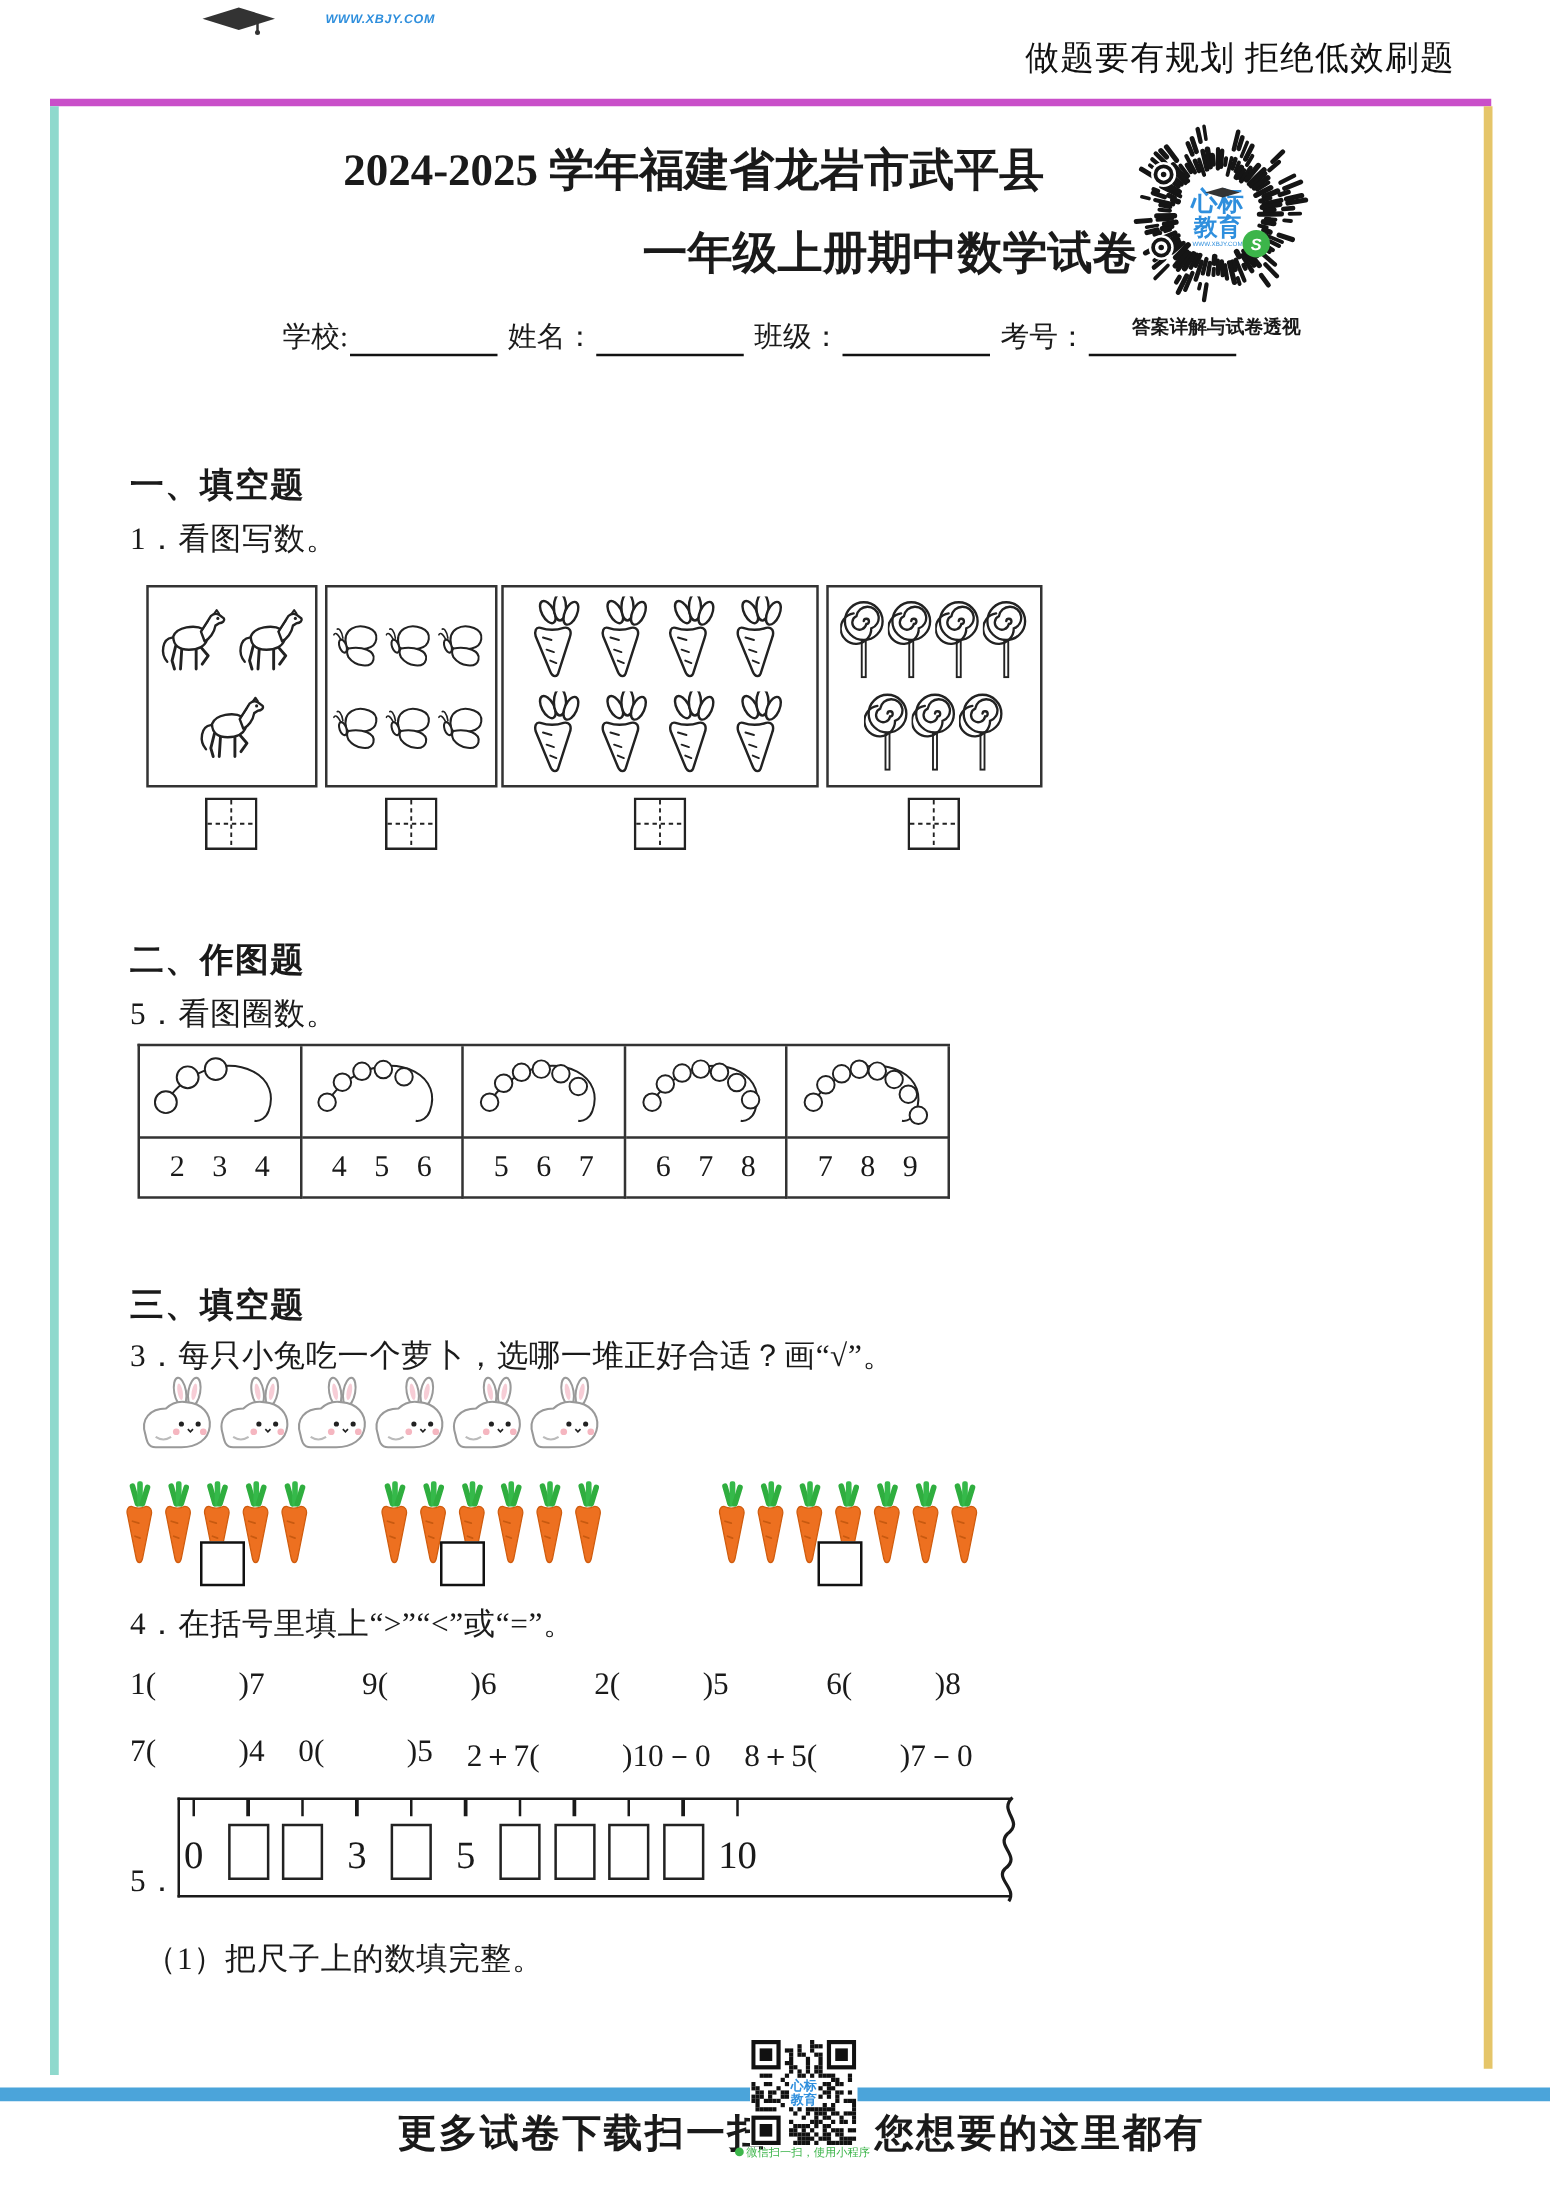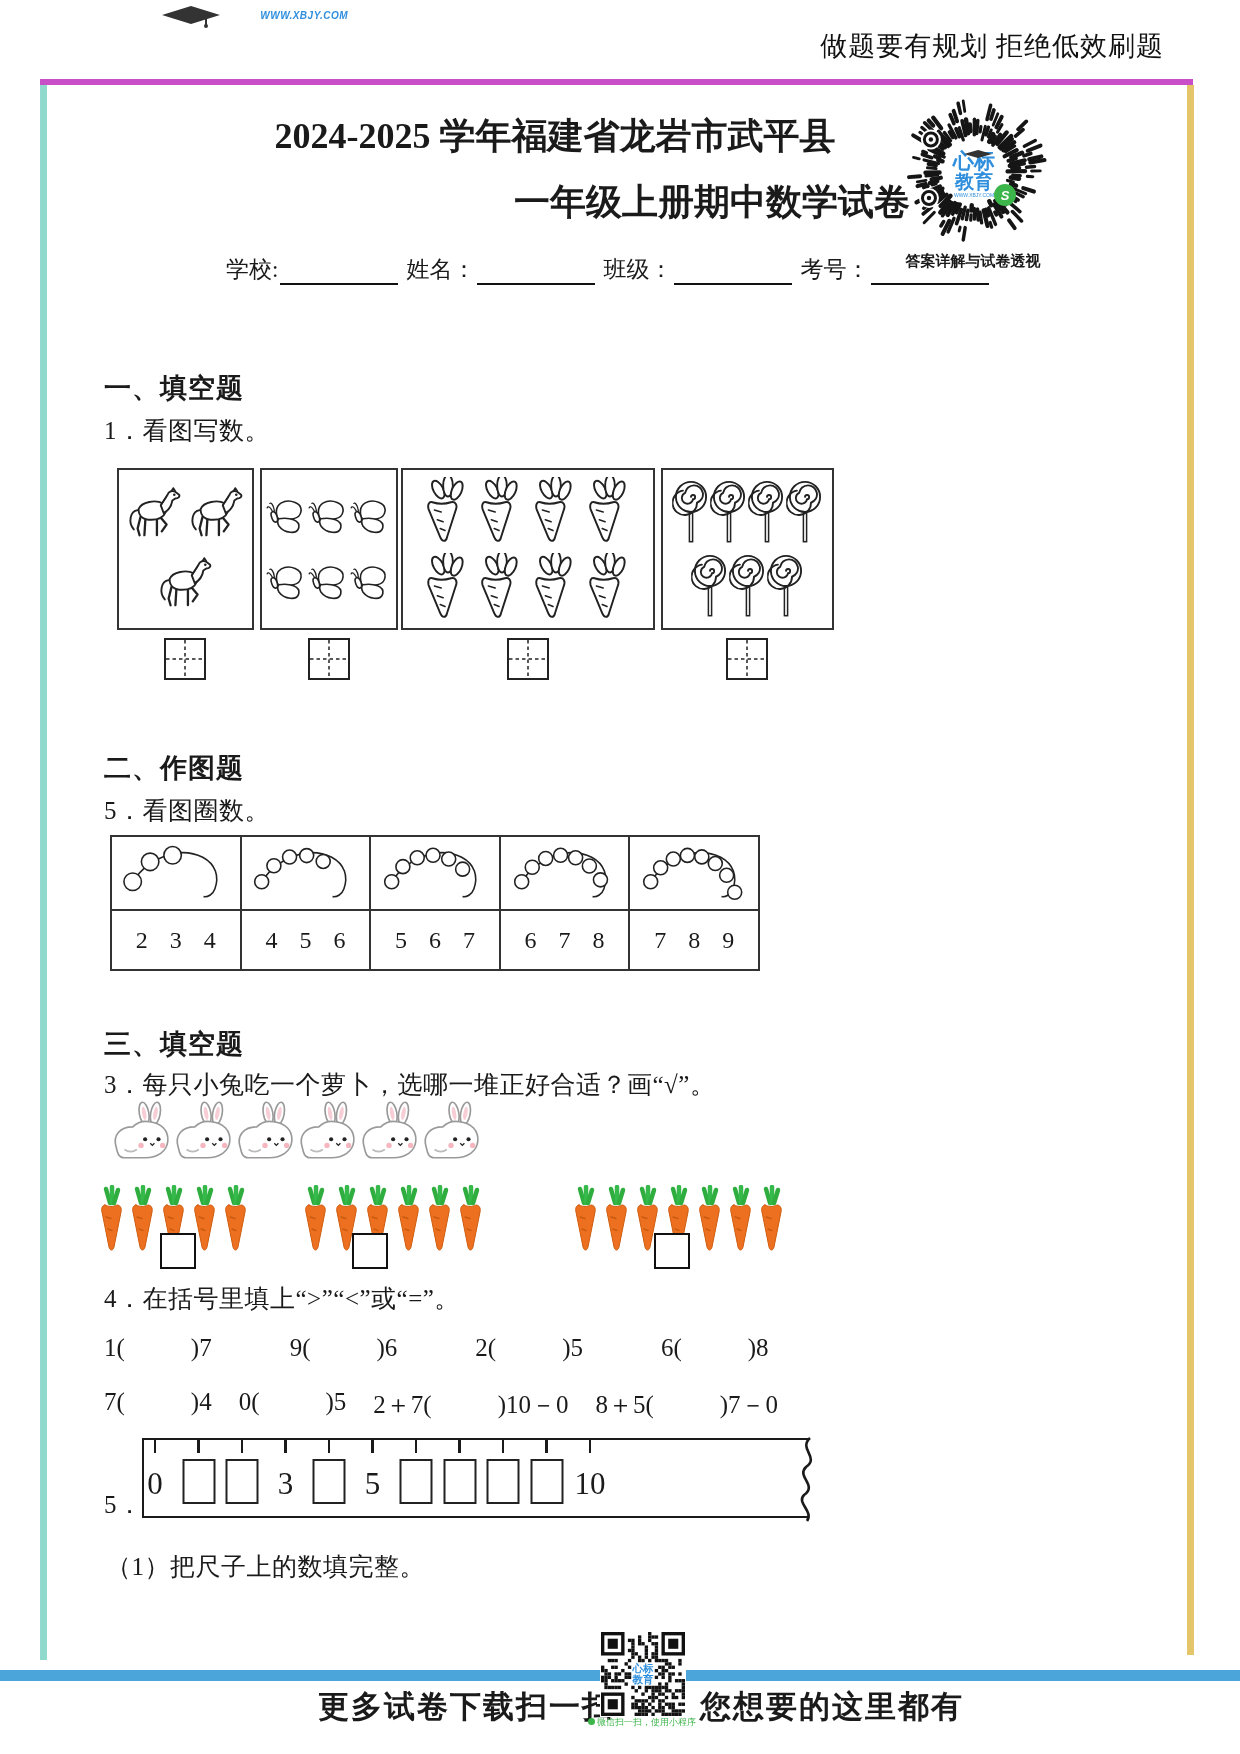--- a/index.html
+++ b/index.html
@@ -35,21 +35,21 @@
   
   .pic-box{position:absolute;top:468px;height:162px;border:2px solid #333;box-sizing:border-box;
            display:flex;flex-direction:column;justify-content:space-evenly;}
   .pic-row{display:flex;justify-content:center;align-items:center;}
   .write-grid{position:absolute;top:638px;}
   
   .q2-table{position:absolute;left:110px;top:835px;width:648px;display:grid;
             grid-template-columns:repeat(5,1fr);border:2px solid #333;border-right:none;border-bottom:none;}
   .bead-cell{height:74px;border-right:2px solid #333;border-bottom:2px solid #333;
              display:flex;align-items:center;justify-content:center;box-sizing:border-box;}
-  .num-cell{height:60px;border-right:2px solid #333;border-bottom:2px solid #333;
+  .num-cell{height:48px;border-right:2px solid #333;border-bottom:2px solid #333;
             display:flex;align-items:center;justify-content:center;font-size:24px;word-spacing:16px;box-sizing:border-box;}
   
   .rabbit-row{position:absolute;left:110px;top:1098px;display:flex;}
   .carrot-group{position:absolute;top:1184px;display:flex;}
   .cg1{left:96px;} .cg2{left:300px;} .cg3{left:570px;}
   .checkbox{position:absolute;top:1233px;width:36px;height:36px;border:2.4px solid #111;box-sizing:border-box;background:#fff;}
   .cb1{left:160px;} .cb2{left:352px;} .cb3{left:654px;}
   
   .q4-row{position:absolute;left:104px;font-size:25px;display:flex;gap:78px;white-space:nowrap;}
   .pgap{display:inline-block;width:66px;}
@@ -624,21 +624,21 @@
       <div class="ruler-box" style="left: 272px;"></div>
       <div class="tick" style="left: 314.3px;"></div>
       <div class="ruler-box" style="left: 315.5px;"></div>
       <div class="tick" style="left: 357.8px;"></div>
       <div class="ruler-box" style="left: 359px;"></div>
       <div class="tick" style="left: 401.3px;"></div>
       <div class="ruler-box" style="left: 402.5px;"></div>
       <div class="tick" style="left: 444.8px;"></div>
       <div class="ruler-num" style="left: 446px;">10</div>
     </div>
-  <div class="q-label" style="top:1550px;left:106px">（1）把尺子上的数填完整。</div>
+  <div class="q-label" style="top:1550px;left:116px">（1）把尺子上的数填完整。</div>
 
   <div class="footer-text ft-left">更多试卷下载扫一扫</div>
   <svg class="footer-qr" id="footQr" width="84" height="84" viewBox="0 0 25 25">
       <rect x="0" y="0" width="25" height="25" fill="#fff"></rect>
       <rect x="14" y="0" width="1" height="1" fill="#111"></rect>
       <rect x="11" y="1" width="1" height="1" fill="#111"></rect>
       <rect x="14" y="1" width="1" height="1" fill="#111"></rect>
       <rect x="15" y="1" width="1" height="1" fill="#111"></rect>
       <rect x="16" y="1" width="1" height="1" fill="#111"></rect>
       <rect x="8" y="2" width="1" height="1" fill="#111"></rect>

